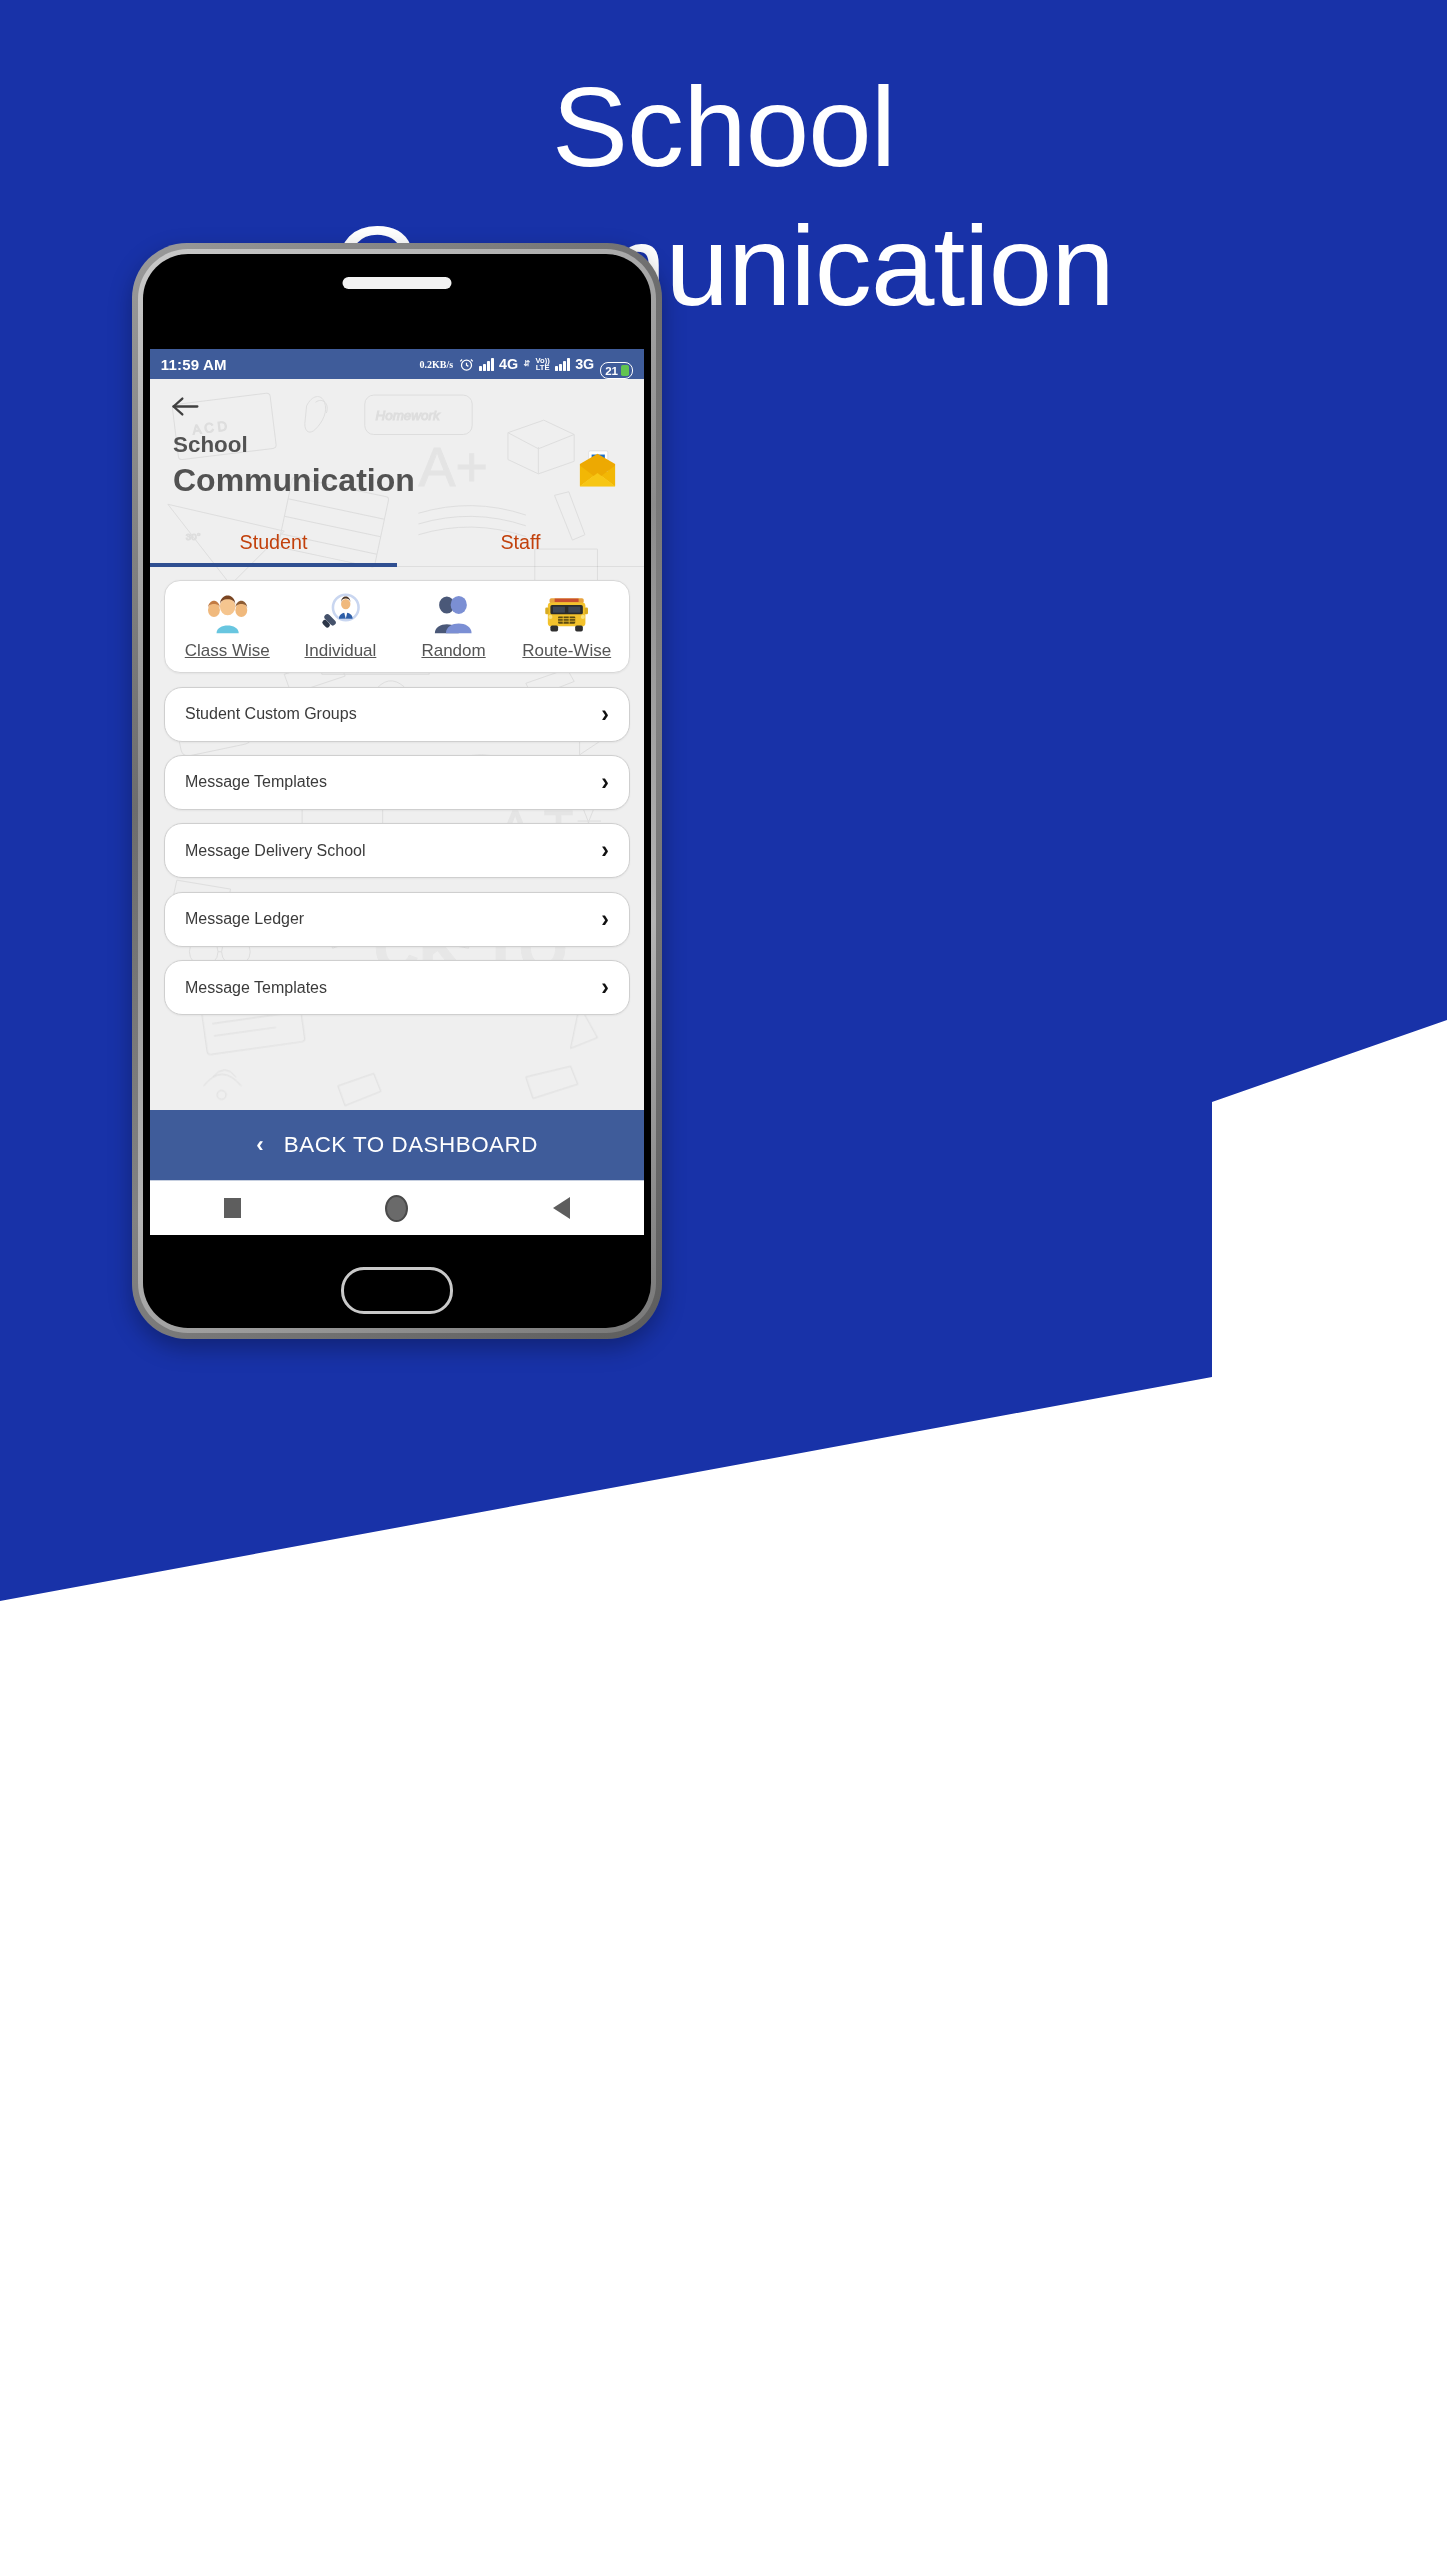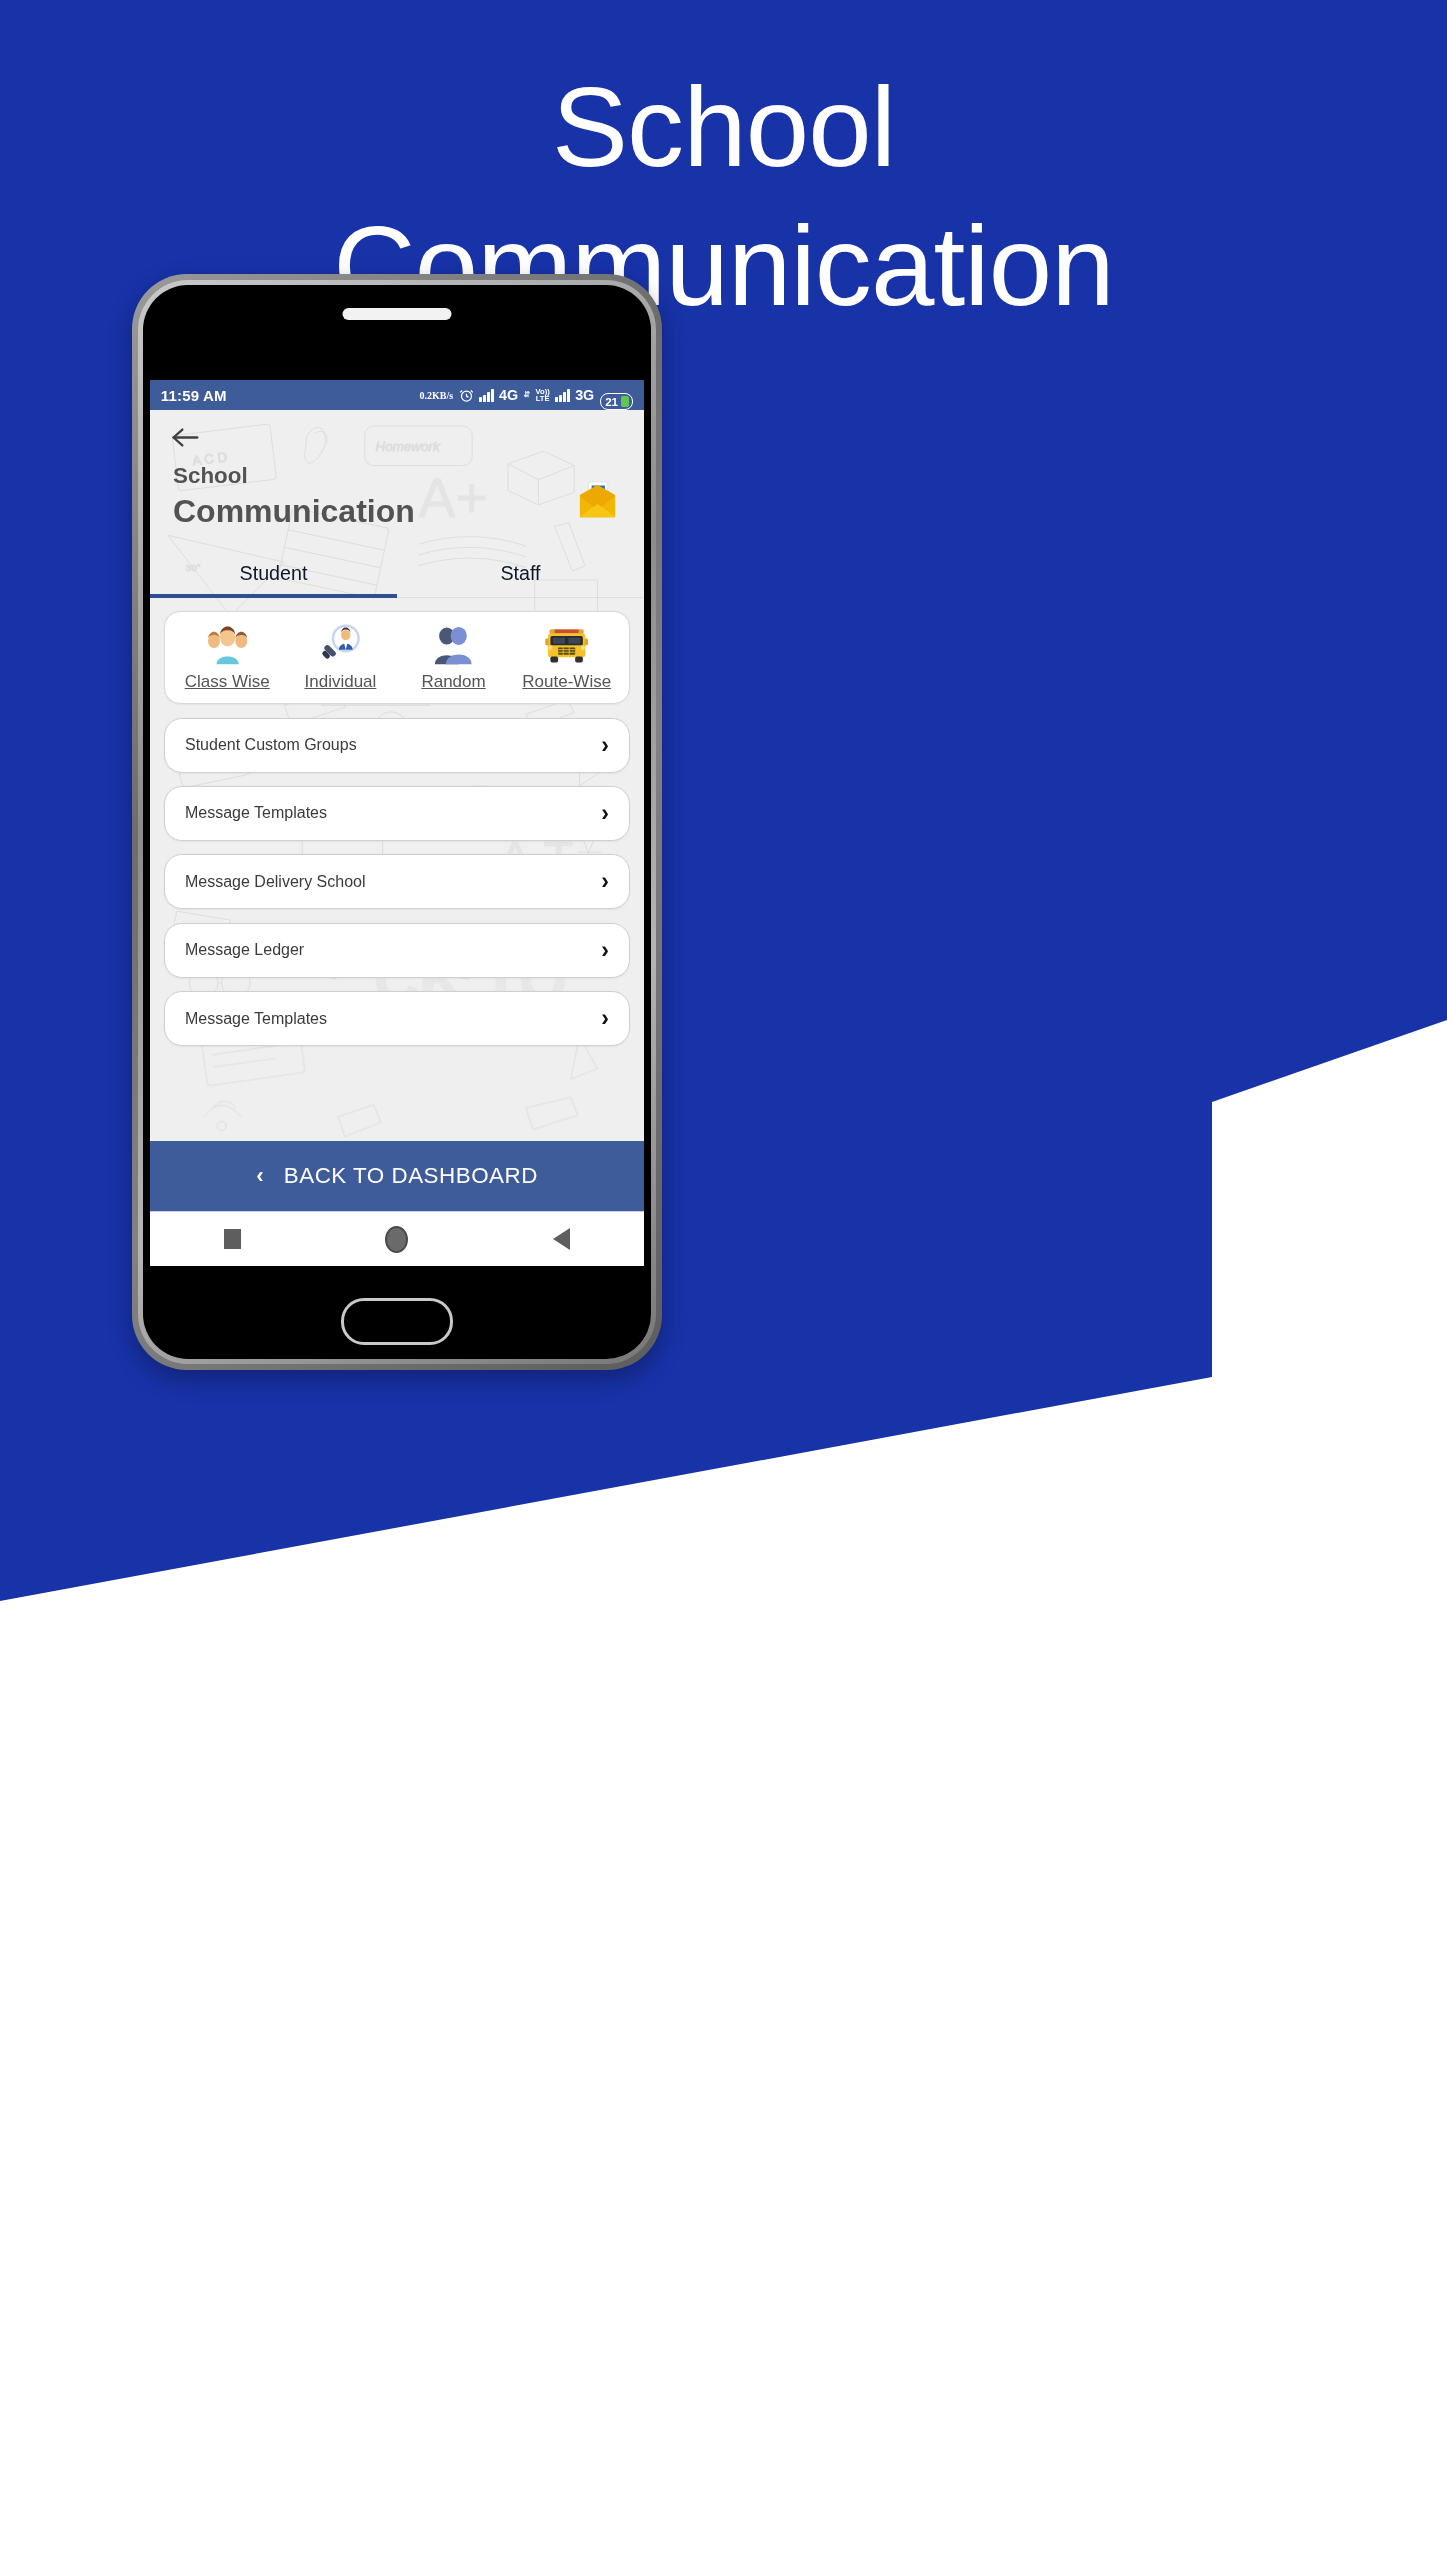--- a/index.html
+++ b/index.html
@@ -34,21 +34,21 @@
     font-weight:400;
     letter-spacing:-0.9px;
     z-index:3;
   }
   #promo-title .ln { display:block; }
   #promo-title .ln2 { margin-top:25px; }
 
   
   #phone {
     position:absolute;
-    left:132px; top:274px;
+    left:132px; top:243px;
     width:530px; height:1096px;
     z-index:5;
   }
   .ph-outer {
     position:absolute; inset:0;
     border-radius:55px;
     background:linear-gradient(135deg,#9a9a9a 0%,#6d6d6d 35%,#828282 60%,#5d5d5d 100%);
     box-shadow:0 9px 23px rgba(0,0,0,.30);
   }
   .ph-mid {
@@ -150,21 +150,21 @@
   .env-ic { width:47px; height:47px; margin-bottom:5.4px; }
 
   .tabs {
     position:relative; z-index:2;
     margin-top:21.5px;
     display:flex;
     border-bottom:0.9px solid rgba(0,0,0,.07);
   }
   .tab {
     flex:1; text-align:center;
-    font-size:19.7px; color:#0f172a;
+    font-size:19.7px; color:#c2410c;
     padding:9px 0 12.5px 0;
     position:relative;
   }
   .tab.active::after {
     content:"";
     position:absolute; left:0; right:0; bottom:-0.9px;
     height:4.5px; background:#2f4f91;
   }
 
   .content { position:relative; z-index:2; padding:12.5px 14.3px 0 14.3px; }

